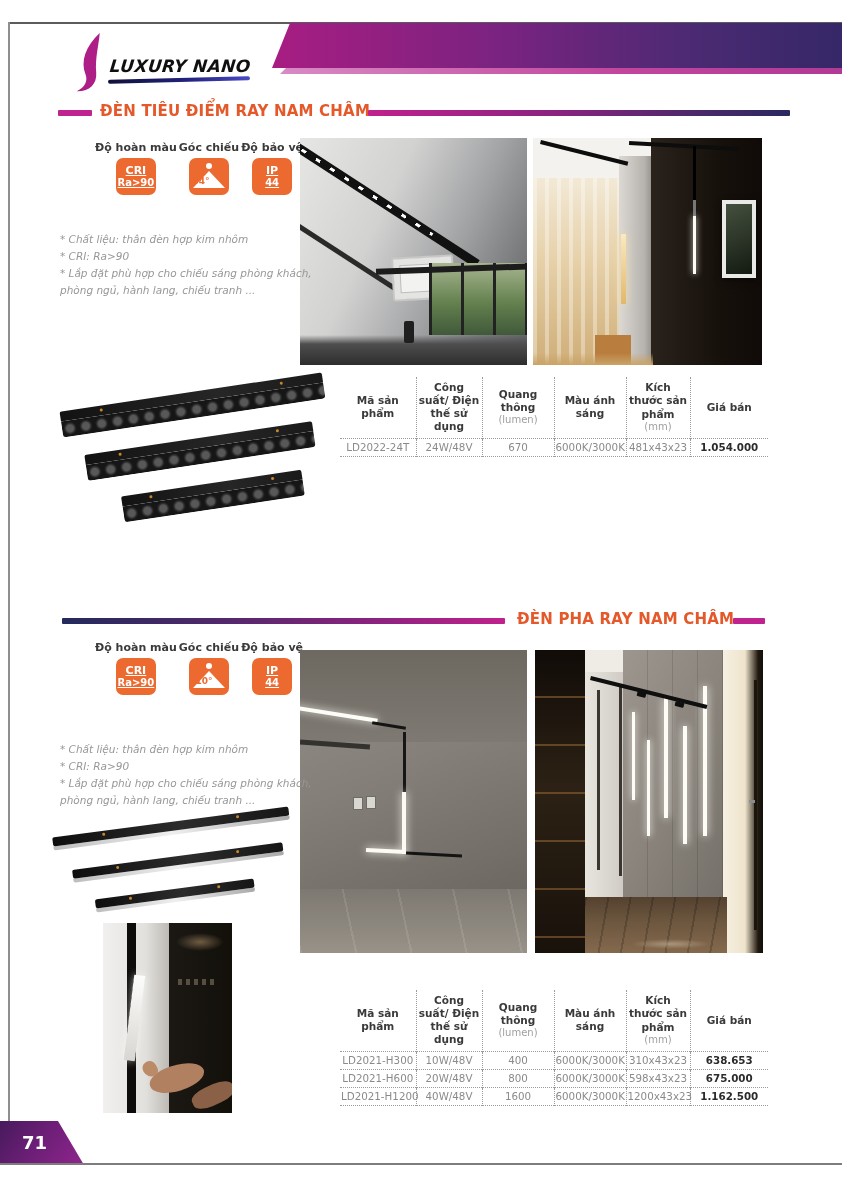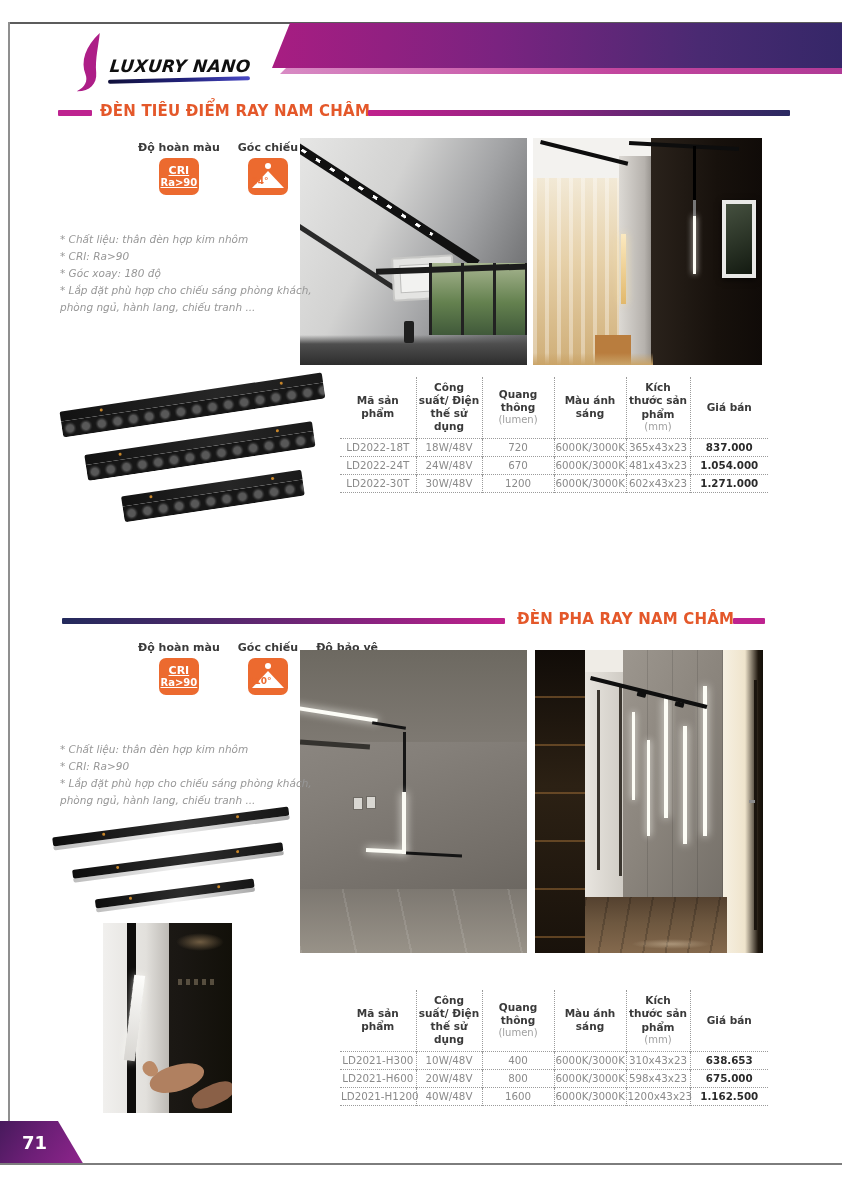--- a/index.html
+++ b/index.html
@@ -30,21 +30,21 @@
 
   
   .sec-dash{height:6px;background:#BE2390;border-radius:1px;}
   .sec-title{font-size:15px;font-weight:bold;color:#E4582A;letter-spacing:.2px;white-space:nowrap;}
   .sec-line-right{height:6px;border-radius:1px;
     background:linear-gradient(90deg,#C0218D 0%,#8A2380 45%,#50286B 75%,#2A2961 100%);}
   .sec-line-left{height:6px;border-radius:1px;
     background:linear-gradient(90deg,#232A5C 0%,#50286B 35%,#8A2380 70%,#C0218D 100%);}
 
   
-  .specs{display:flex;gap:18px;margin-left:43px;}
+  .specs{display:flex;gap:2px;}
   .spec{display:flex;flex-direction:column;align-items:center;}
   .spec-label{font-size:11px;font-weight:bold;color:#3a3a3a;white-space:nowrap;}
   .spec-icon{margin-top:4px;width:40px;height:37px;border-radius:7px;background:#EC6A2F;
     color:#fff;display:flex;flex-direction:column;align-items:center;justify-content:center;
     font-weight:bold;line-height:1.1;position:relative;overflow:hidden;text-decoration:underline;}
   .ic-l1{font-size:11px;}
   .ic-l2{font-size:10px;}
   .angle-tri{position:absolute;left:4px;bottom:7px;width:0;height:0;
     border-left:16px solid transparent;border-right:16px solid transparent;
     border-bottom:17px solid #fff;}
@@ -163,21 +163,20 @@
     <div style="position:absolute;inset:4px;background:linear-gradient(155deg,#45503f 0%,#2a3326 55%,#131a11 100%);"></div>
   </div>
   <div class="ph-layer" style="left:88px;top:96px;width:5px;height:70px;background:linear-gradient(180deg,#fbe9c0,#e2b86a);box-shadow:0 0 8px rgba(250,225,160,.8);"></div>
   <div class="ph-layer" style="left:62px;bottom:0;width:36px;height:30px;background:#b97d3e;"></div>
   <div class="ph-layer" style="left:0;bottom:0;width:120px;height:12px;background:linear-gradient(0deg,#caa468,rgba(202,164,104,0));"></div>
 </div>
 
 <div class="abs features" style="left:60px;top:231px;">
     <div>* Chất liệu: thân đèn hợp kim nhôm</div>
     <div>* CRI: Ra&gt;90</div>
-    <div>* Góc xoay: 180 độ</div>
     <div>* Lắp đặt phù hợp cho chiếu sáng phòng khách,</div>
     <div>phòng ngủ, hành lang, chiếu tranh ...</div>
   </div>
 
 <div class="abs bar-g" style="left:60px;top:392px;width:265px;">
   <div class="bg-top">
       <div class="bg-dot" style="left:40px;"></div>
       <div class="bg-dot" style="right:40px;"></div>
     </div>
   <div class="bg-front"></div>
@@ -211,42 +210,26 @@
       <th><span>Mã sản phẩm</span><span class="sub"></span></th>
       <th><span>Công suất/ Điện thế sử dụng</span><span class="sub"></span></th>
       <th><span>Quang thông</span><span class="sub">(lumen)</span></th>
       <th><span>Màu ánh sáng</span><span class="sub"></span></th>
       <th><span>Kích thước sản phẩm</span><span class="sub">(mm)</span></th>
       <th><span>Giá bán</span><span class="sub"></span></th>
     </tr>
   </thead>
   <tbody>
       <tr>
-        <td>LD2022-18T</td>
-        <td>18W/48V</td>
-        <td>720</td>
-        <td>6000K/3000K</td>
-        <td>365x43x23</td>
-        <td>837.000</td>
-      </tr>
-      <tr>
         <td>LD2022-24T</td>
         <td>24W/48V</td>
         <td>670</td>
         <td>6000K/3000K</td>
         <td>481x43x23</td>
         <td>1.054.000</td>
-      </tr>
-      <tr>
-        <td>LD2022-30T</td>
-        <td>30W/48V</td>
-        <td>1200</td>
-        <td>6000K/3000K</td>
-        <td>602x43x23</td>
-        <td>1.271.000</td>
       </tr>
     </tbody>
 </table>
 
 <div class="abs sec-line-left" style="left:62px;top:618px;width:443px;"></div>
 <div class="abs sec-title" style="left:517px;top:610px;">ĐÈN PHA RAY NAM CHÂM</div>
 <div class="abs sec-dash" style="left:733px;top:618px;width:32px;"></div>
 
 <div class="abs specs" style="left:95px;top:641px;">
   <div class="spec">

